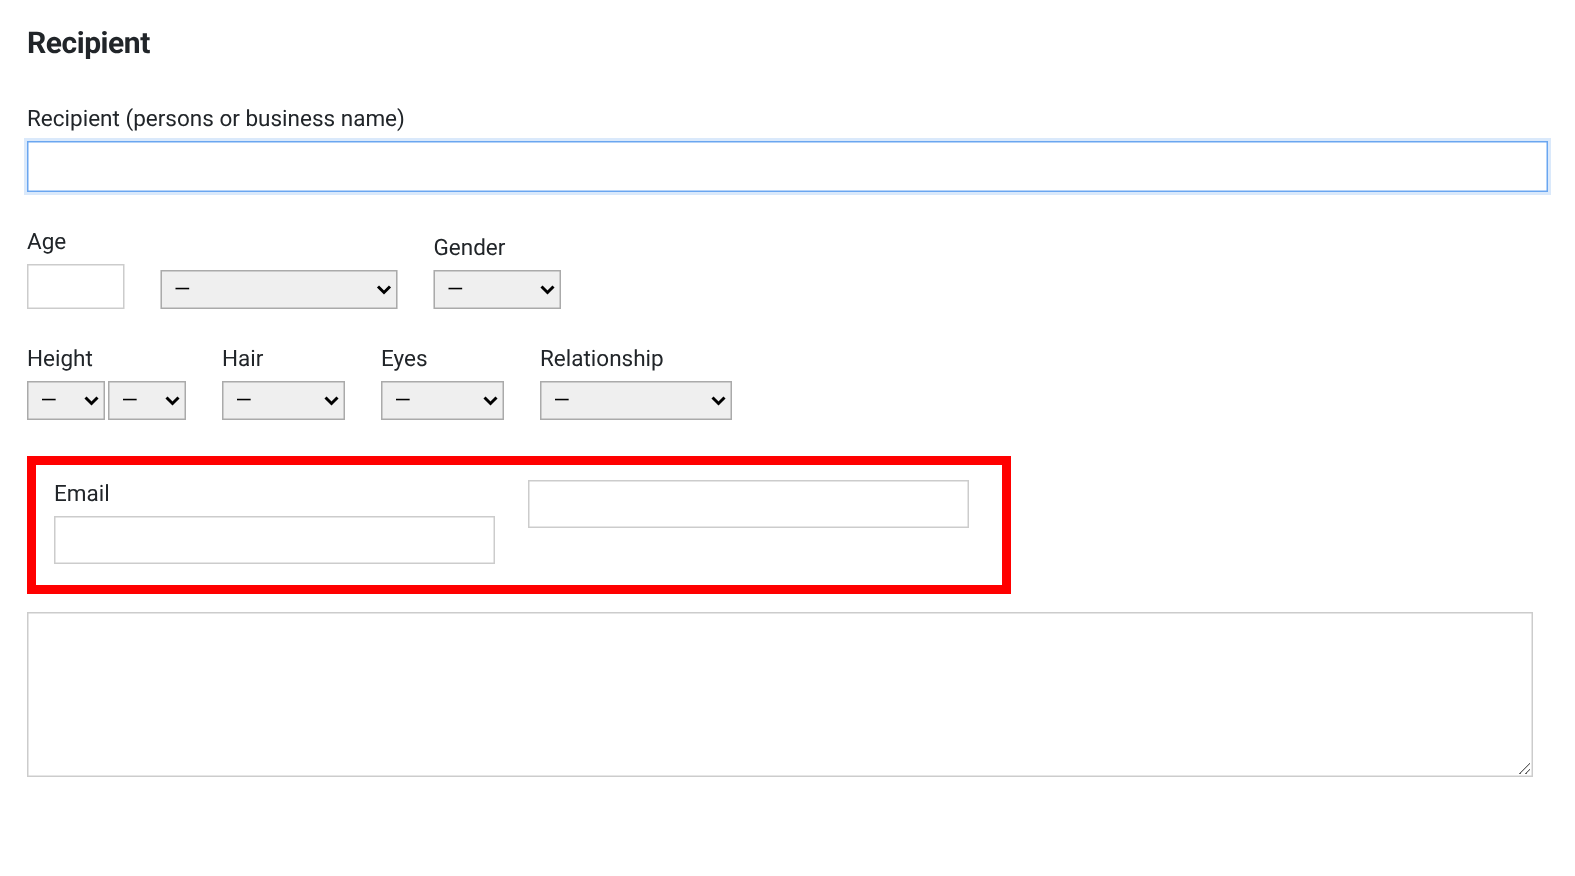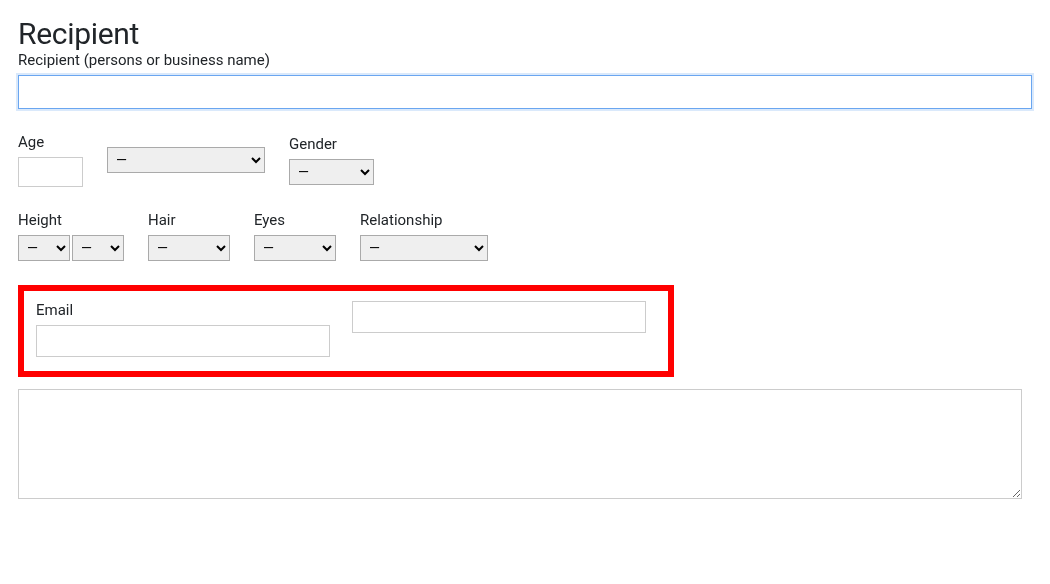--- a/index.html
+++ b/index.html
@@ -8,30 +8,31 @@
       padding: 0;
     }
     body {
       font-family: -apple-system, BlinkMacSystemFont, "Segoe UI", Roboto, "Helvetica Neue", Arial, sans-serif;
       font-size: 15px;
       color: #212529;
       background: #fff;
       padding: 16px 18px;
     }
     h1 {
-      font-size: 30px;
-      font-weight: 400;
+      font-size: 20px;
+      font-weight: 700;
+      margin-bottom: 30px;
       letter-spacing: -0.3px;
     }
     .row {
       display: flex;
       flex-wrap: wrap;
       gap: 0;
       margin-bottom: 24px;
-      align-items: center;
+      align-items: flex-end;
     }
     .field {
       display: flex;
       flex-direction: column;
       margin-right: 24px;
     }
     .field label {
       font-size: 15px;
       color: #212529;
       margin-bottom: 6px;

